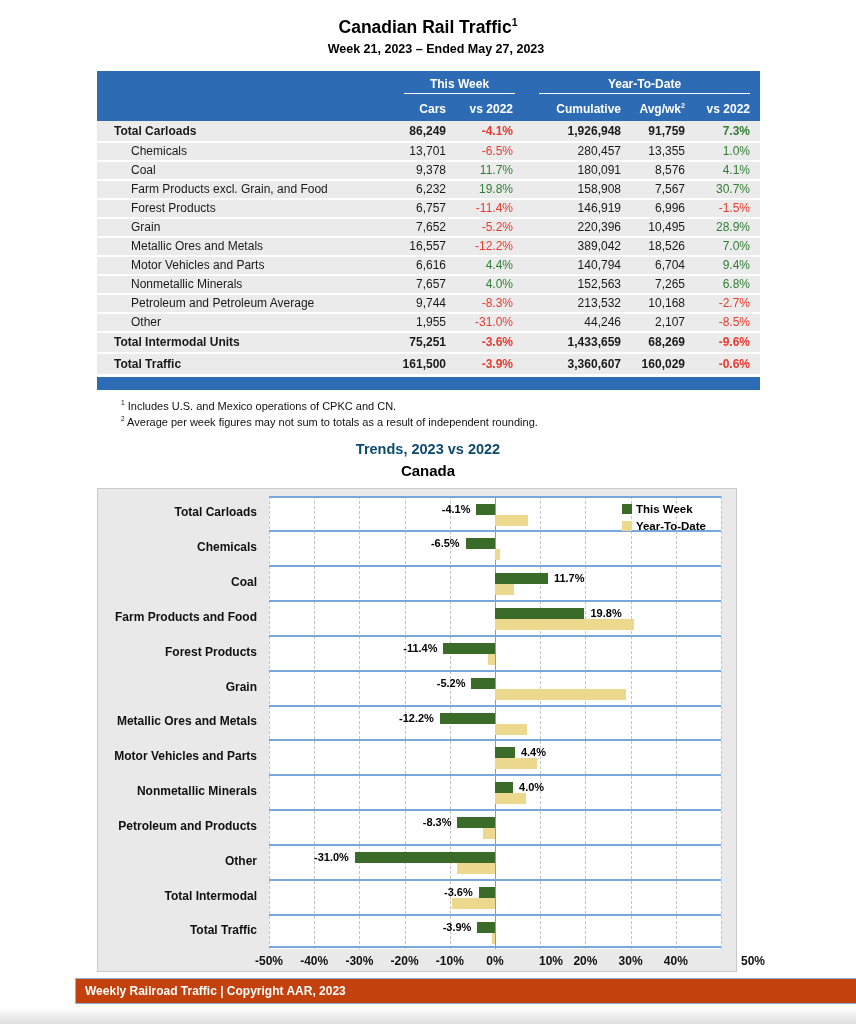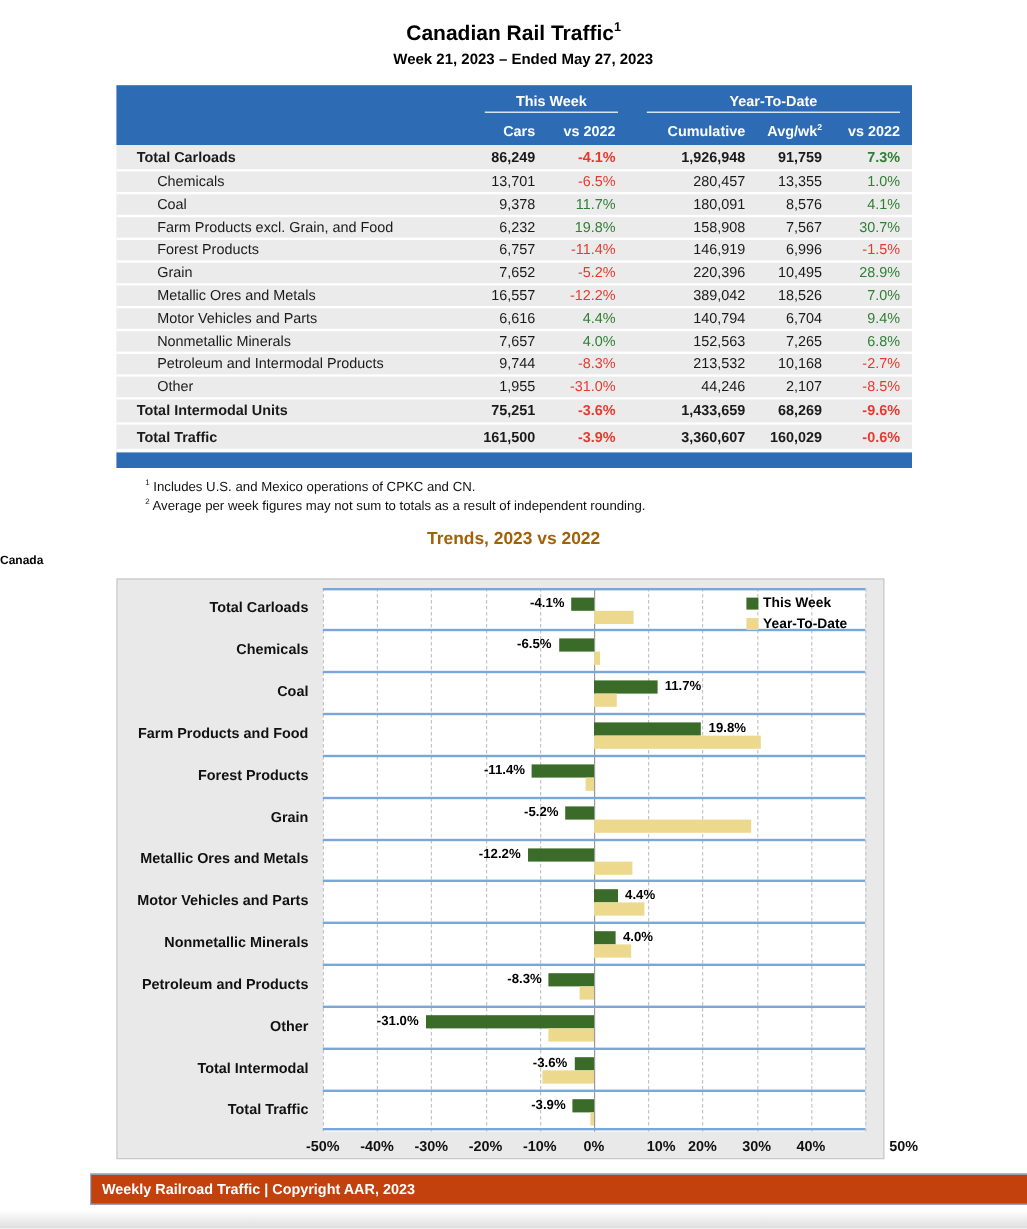--- a/index.html
+++ b/index.html
@@ -34,22 +34,22 @@
   .num { text-align:right; padding-right:10px; }
   .neg { color:#E8392E; }
   .pos { color:#2F7E33; }
   .blue-bar { height:13px; background:#2D6CB5; margin-top:1px; }
 
   
   .footnotes { margin:10px 0 0 121px; font-size:11px; color:#111; }
   .footnote { margin-bottom:4px; }
 
   
-  .chart-title { margin-top:13px; text-align:center; font-size:14.5px; font-weight:bold; color:#a16207; }
-  .chart-sub   { margin-top:5px; text-align:left; font-size:10px;  font-weight:bold; color:#000; }
+  .chart-title { margin-top:13px; text-align:center; font-size:14.5px; font-weight:bold; color:#0c4a6e; }
+  .chart-sub   { margin-top:5px; text-align:center; font-size:15px;  font-weight:bold; color:#000; }
 
   
   .chart-box { position:relative; margin:9px 0 0 97px; width:640px; height:484px;
                background:#E9E9E9; border:1px solid #C9C9C9; }
   .plot-bg { position:absolute; left:171px; top:7px; width:452px; height:453px; background:#fff; }
   .gl { position:absolute; top:0; bottom:0; width:0; border-left:1px dashed #C4C4C4; }
   .zl { position:absolute; top:0; bottom:0; width:0; border-left:1.5px solid #999; }
   .chart-rows { position:absolute; left:0; top:7px; width:623px; height:453px;
                 display:flex; flex-direction:column; }
   .crow { flex:1; display:flex; min-height:0; }
@@ -170,21 +170,21 @@
         </div>
         <div class="trow">
           <div class="cell-name">Nonmetallic Minerals</div>
           <div class="num">7,657</div>
           <div class="num pos">4.0%</div>
           <div class="num">152,563</div>
           <div class="num">7,265</div>
           <div class="num pos">6.8%</div>
         </div>
         <div class="trow">
-          <div class="cell-name">Petroleum and Intermodal Products</div>
+          <div class="cell-name">Petroleum and Petroleum Average</div>
           <div class="num">9,744</div>
           <div class="num neg">-8.3%</div>
           <div class="num">213,532</div>
           <div class="num">10,168</div>
           <div class="num neg">-2.7%</div>
         </div>
         <div class="trow">
           <div class="cell-name">Other</div>
           <div class="num">1,955</div>
           <div class="num neg">-31.0%</div>

